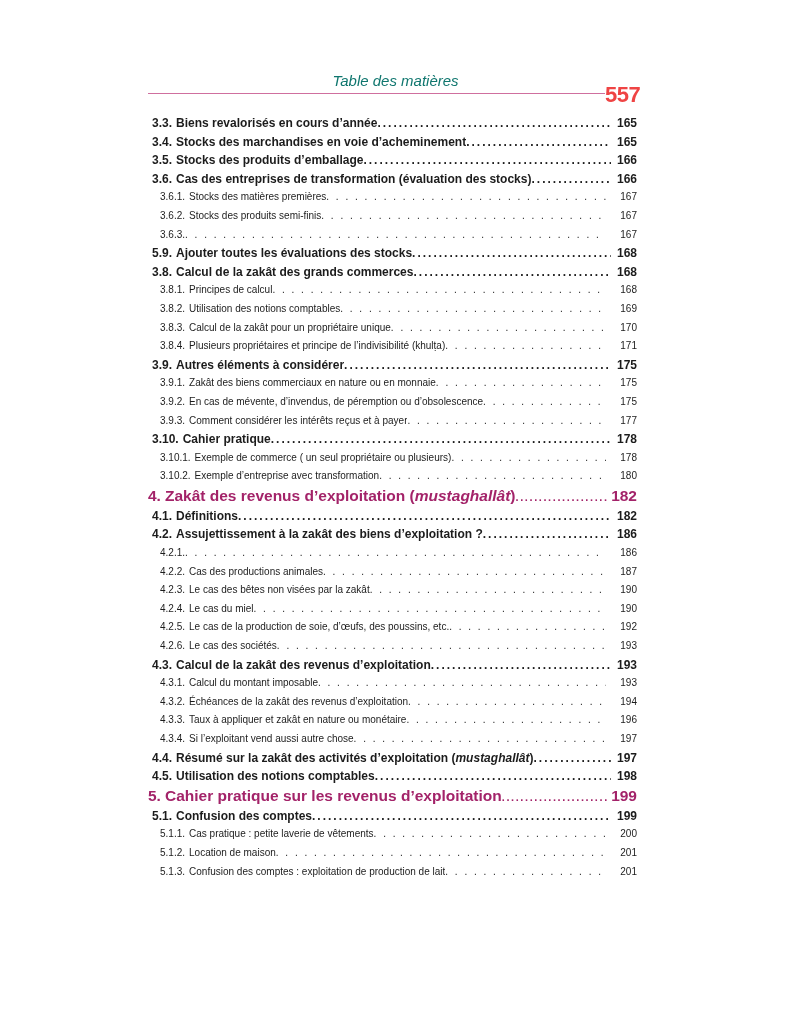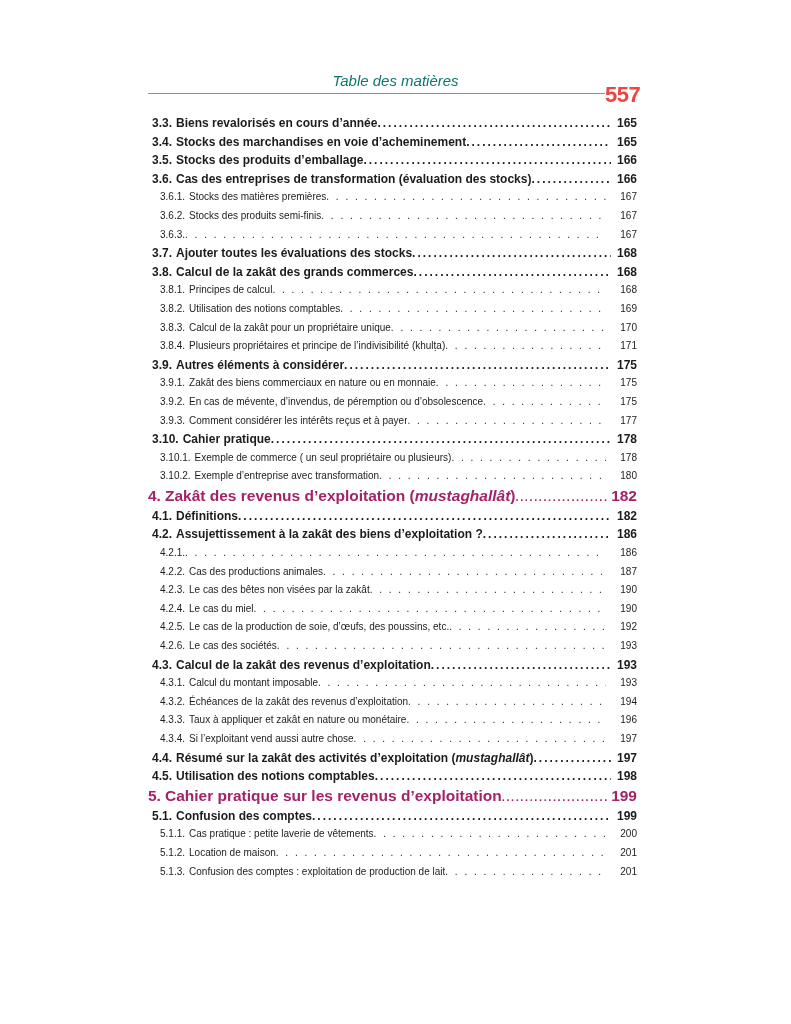--- a/index.html
+++ b/index.html
@@ -107,21 +107,21 @@
         <span class="label"><span>Stocks des produits semi-finis</span></span>
         <span class="dots"></span>
         <span class="pg">167</span>
       </div>
       <div class="toc-row lvl3">
         <span class="num">3.6.3.</span>
         <span class="dots"></span>
         <span class="pg">167</span>
       </div>
       <div class="toc-row lvl2">
-        <span class="num">3.7.</span>
+        <span class="num">5.9.</span>
         <span class="label"><span>Ajouter toutes les évaluations des stocks</span></span>
         <span class="dots"></span>
         <span class="pg">168</span>
       </div>
       <div class="toc-row lvl2">
         <span class="num">3.8.</span>
         <span class="label"><span>Calcul de la zakât des grands commerces</span></span>
         <span class="dots"></span>
         <span class="pg">168</span>
       </div>

